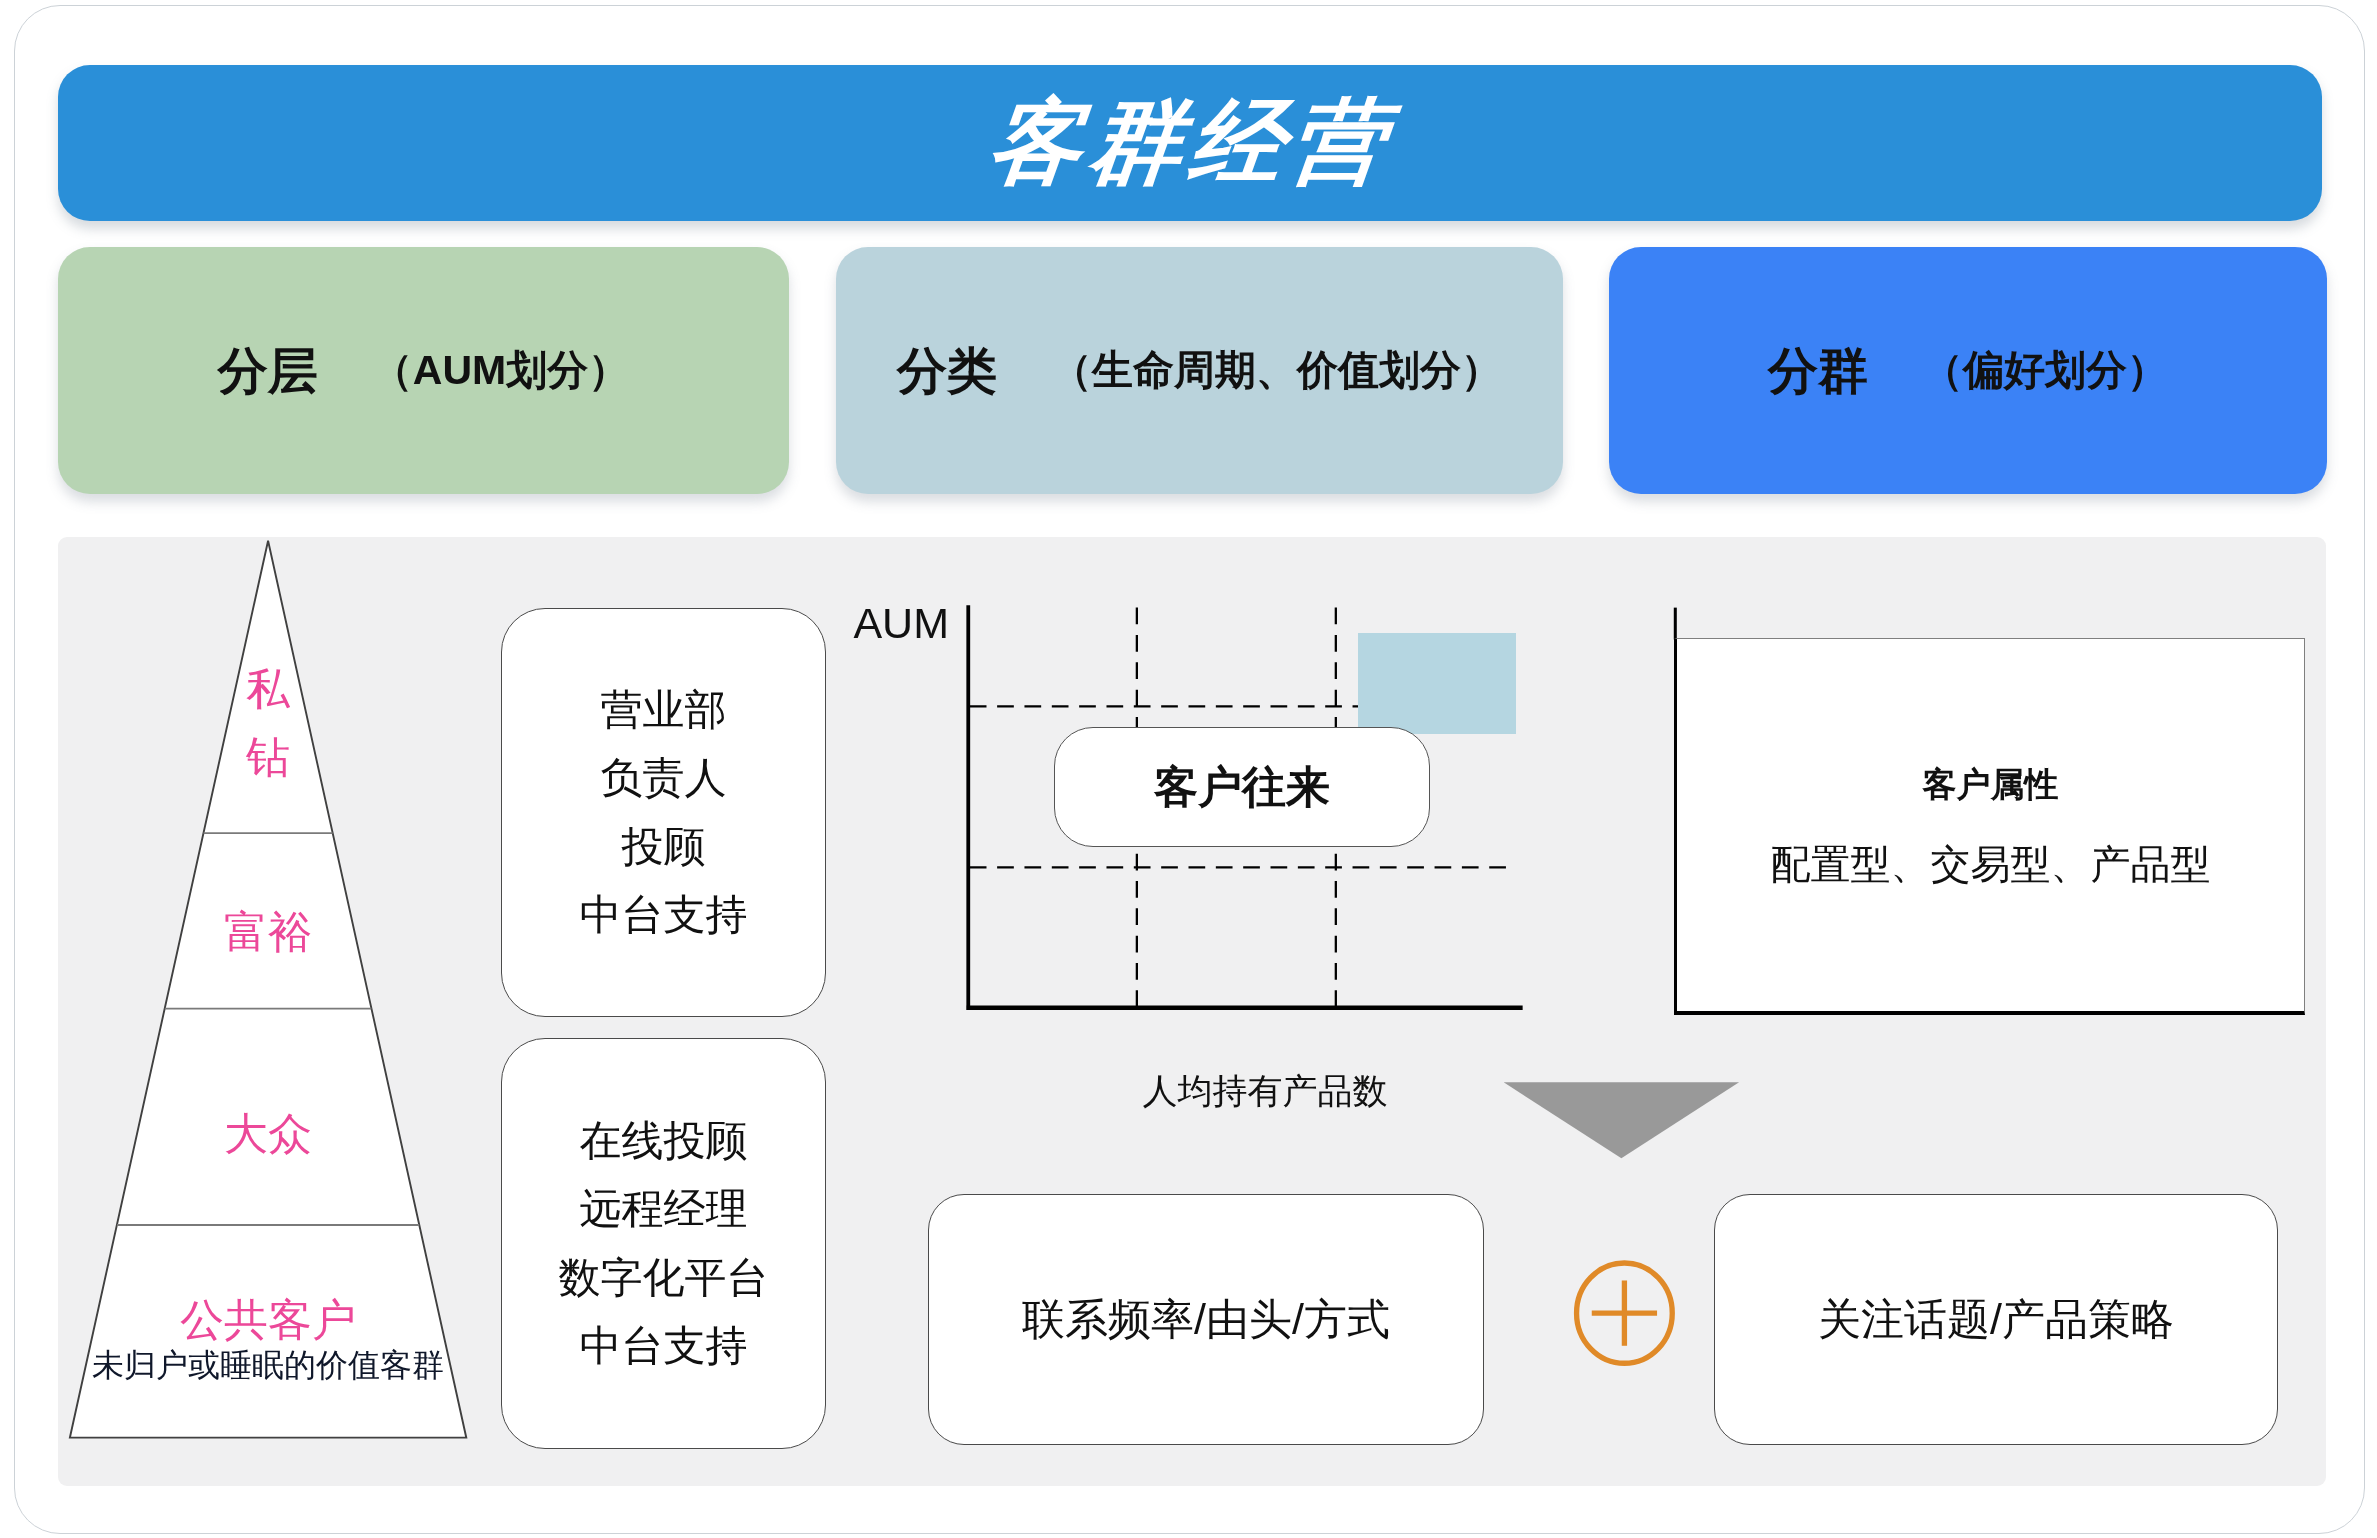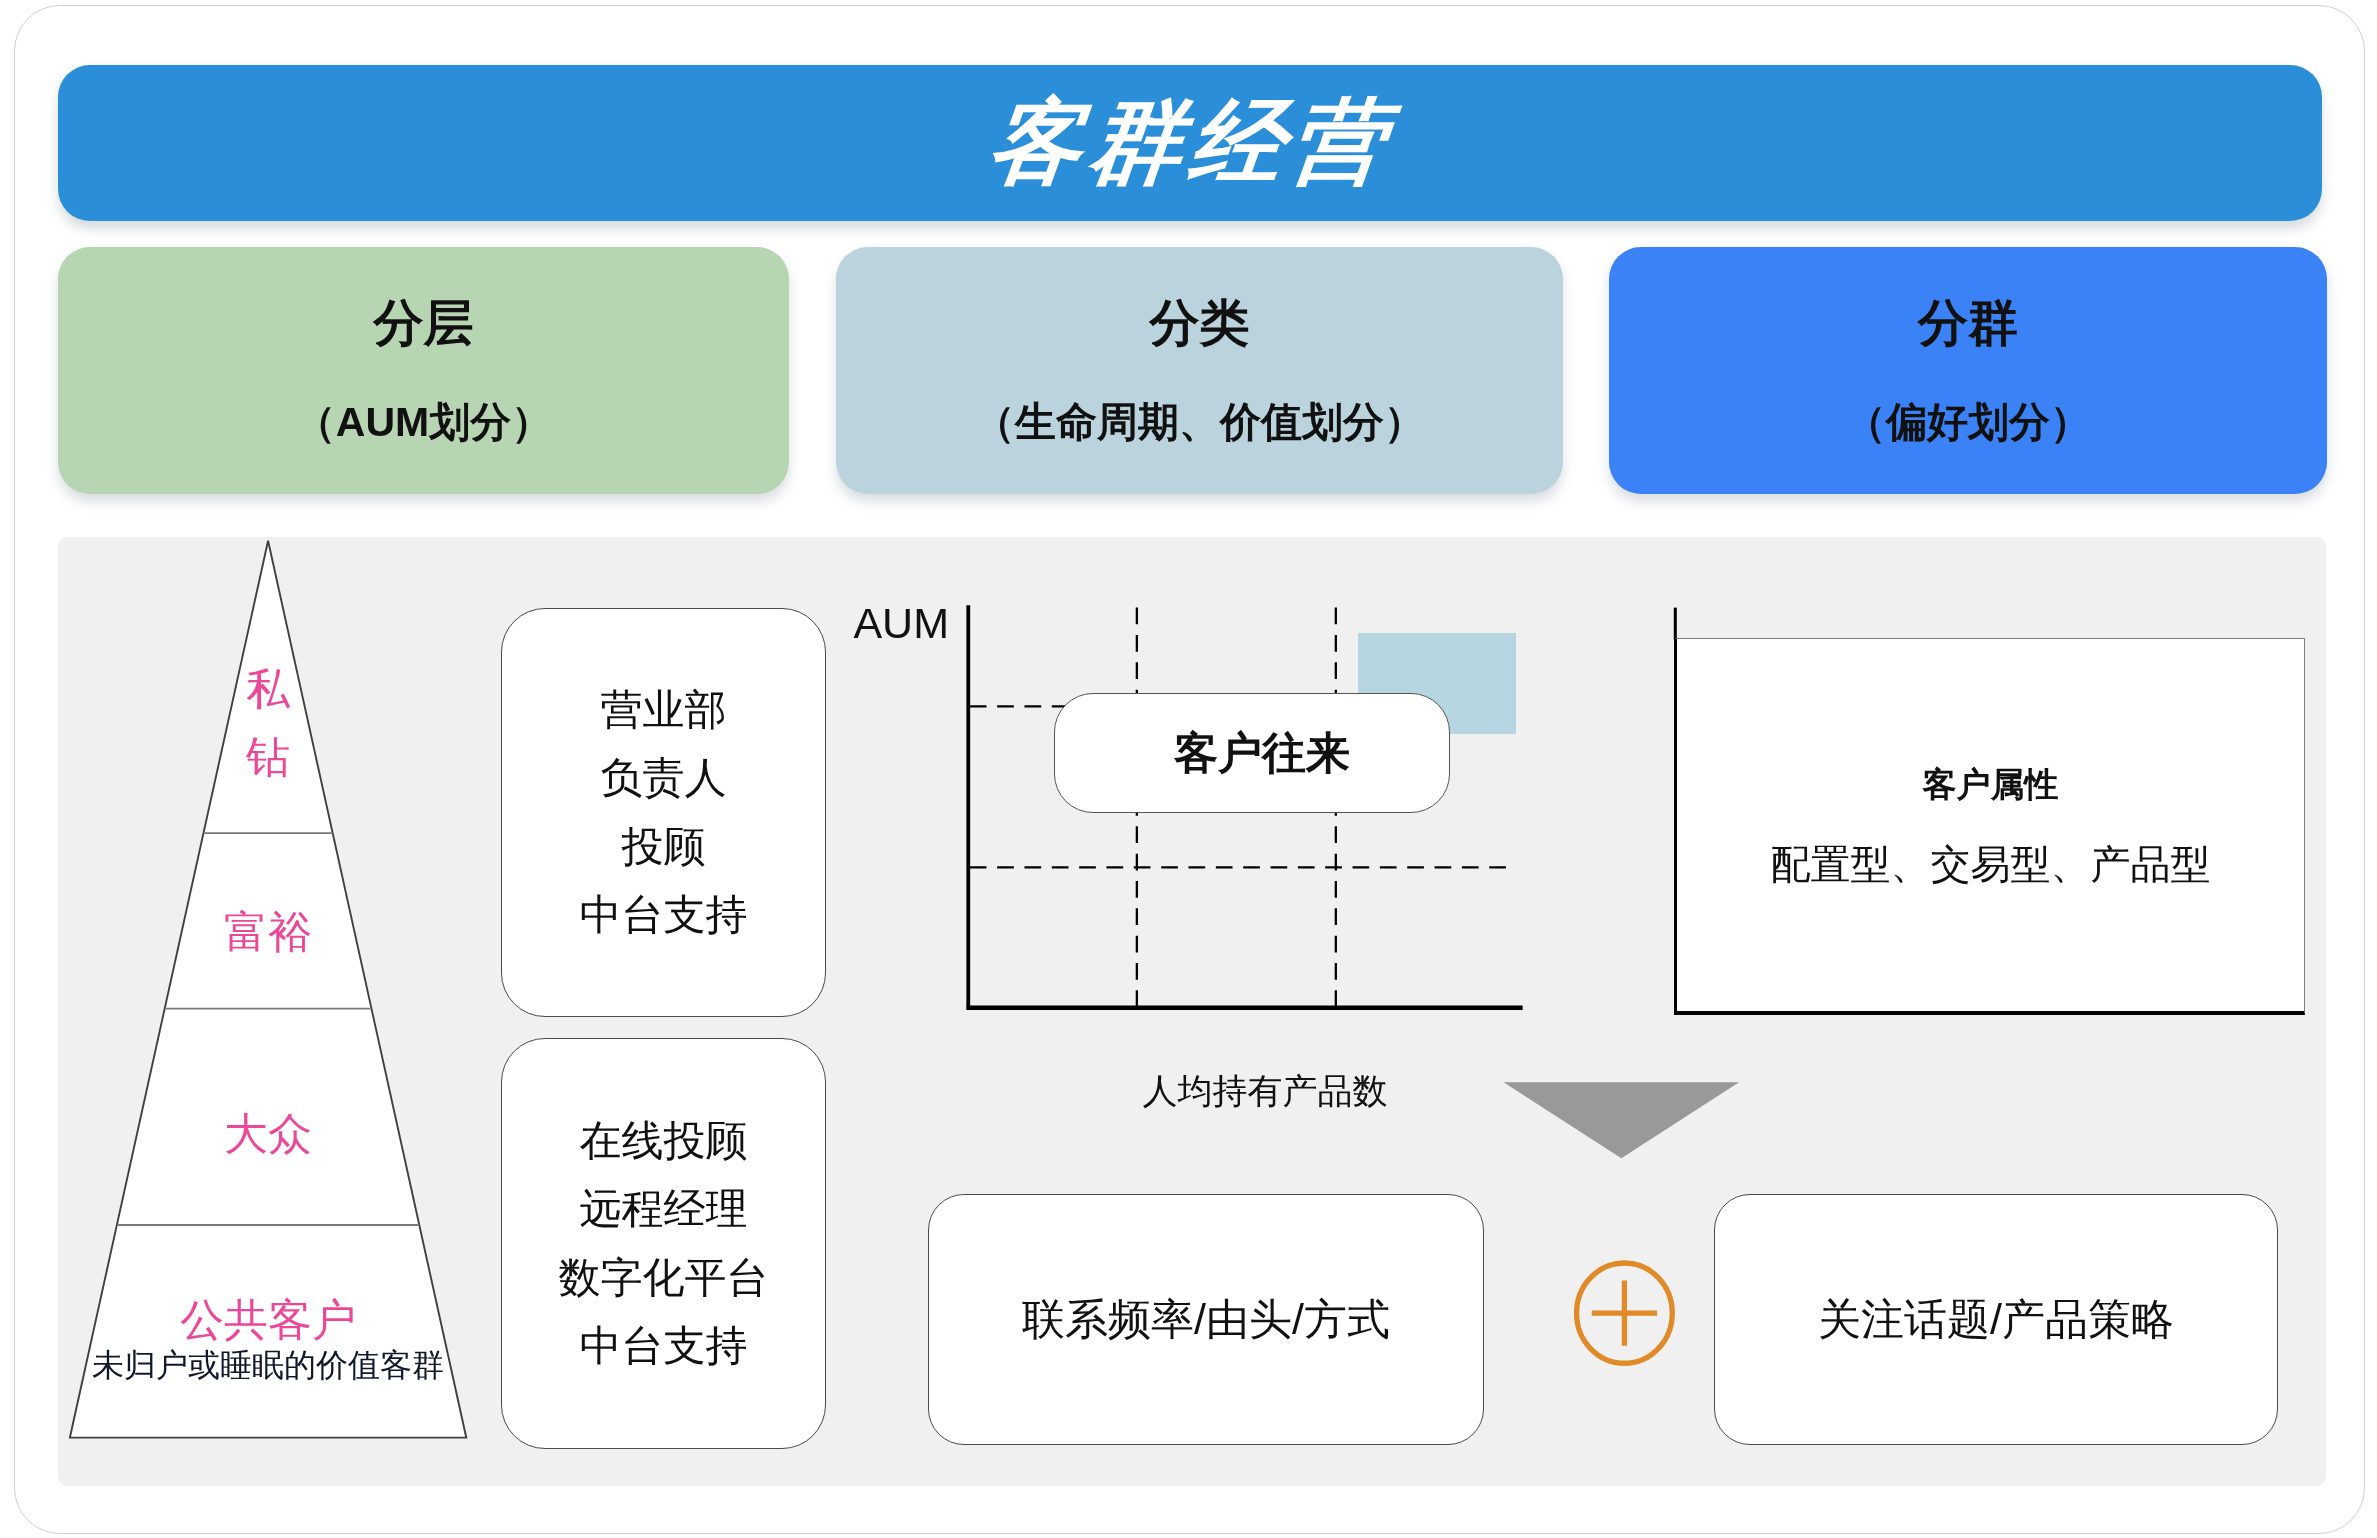--- a/index.html
+++ b/index.html
@@ -18,21 +18,21 @@
     background:#2A8FD8; border-radius:32px;
     display:flex; align-items:center; justify-content:center;
     box-shadow:0 7.6px 12px rgba(110,125,140,.28);
   }
   .banner .t{
     color:#fff; font-size:93px; font-weight:bold; font-style:italic;
     letter-spacing:7.6px; transform:skewX(-6deg);
   }
   .col-box{
     position:absolute; top:247px; height:247px; border-radius:32px;
-    display:flex; flex-direction:column; align-items:center; justify-content:center;
+    display:flex; flex-direction:row; align-items:center; justify-content:center;
     gap:54px; box-shadow:0 7.6px 12px rgba(110,125,140,.25);
   }
   .col-box .ct{font-size:50px; font-weight:bold; line-height:1;}
   .col-box .cs{font-size:41px; font-weight:bold; line-height:1;}
   .col-green{left:58px; width:731px; background:#B7D4B3;}
   .col-blue {left:836px; width:727px; background:#BAD3DC;}
   .col-pink {left:1609px; width:718px; background:#3b82f6;}
   .panel{
     position:absolute; left:58px; top:537px; width:2268px; height:949px;
     background:#F0F0F1; border-radius:9px;
@@ -51,24 +51,24 @@
     display:flex; align-items:center; justify-content:center; text-align:center;
     font-size:42px; line-height:1.62; white-space:pre-line;
   }
   .sb1{top:608px; height:407px;}
   .sb2{top:1038px; height:409px;}
   .aum-label{
     position:absolute; left:824px; top:602px; width:125px; text-align:right;
     font-size:43px; line-height:1;
   }
   .center-pill{
-    position:absolute; left:1054px; top:693px; width:374px; height:118px;
+    position:absolute; left:1054px; top:727px; width:374px; height:118px;
     background:#fff; border:1.9px solid #555; border-radius:39px;
     display:flex; align-items:center; justify-content:center;
-    font-size:44px; font-weight:bold;padding-left:20px;
+    font-size:44px; font-weight:bold;
   }
   .legend-rect{
     position:absolute; left:1358px; top:633px; width:158px; height:101px;
     background:#B5D6E1;
   }
   .x-label{
     position:absolute; left:1037px; top:1073px; width:456px; text-align:center;
     font-size:35px; line-height:1;
   }
   .attr-box{

